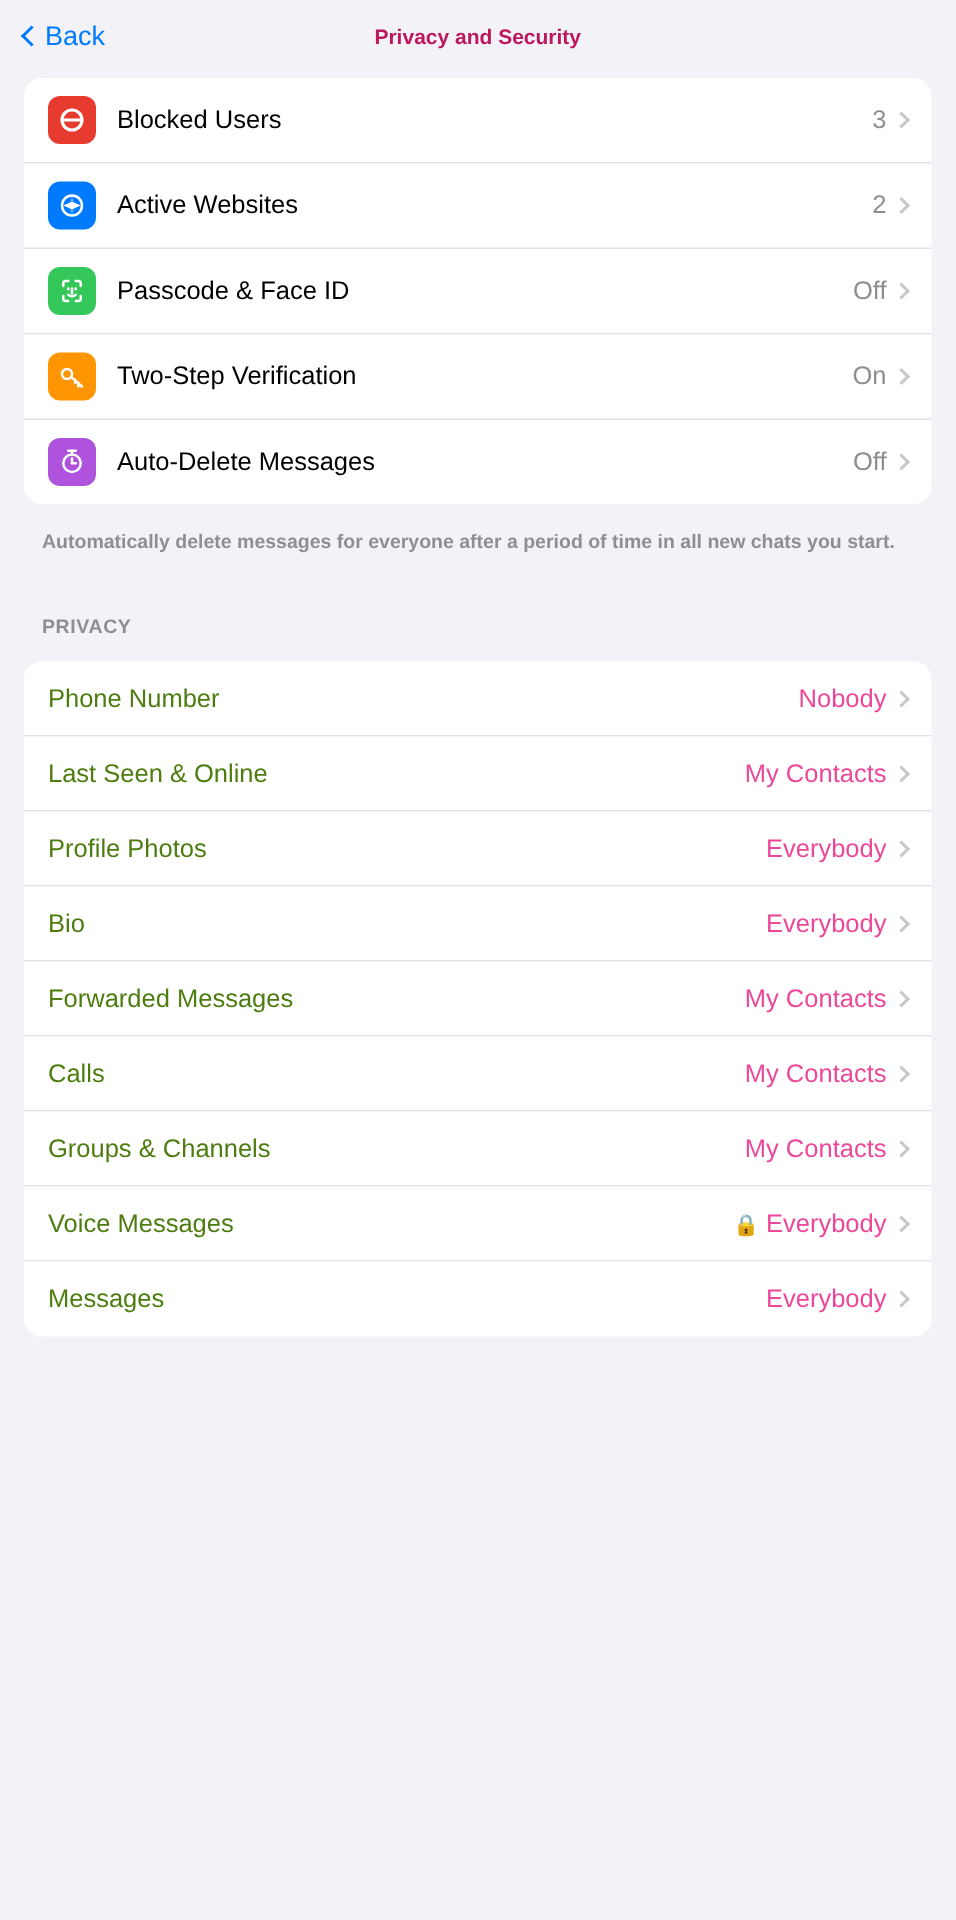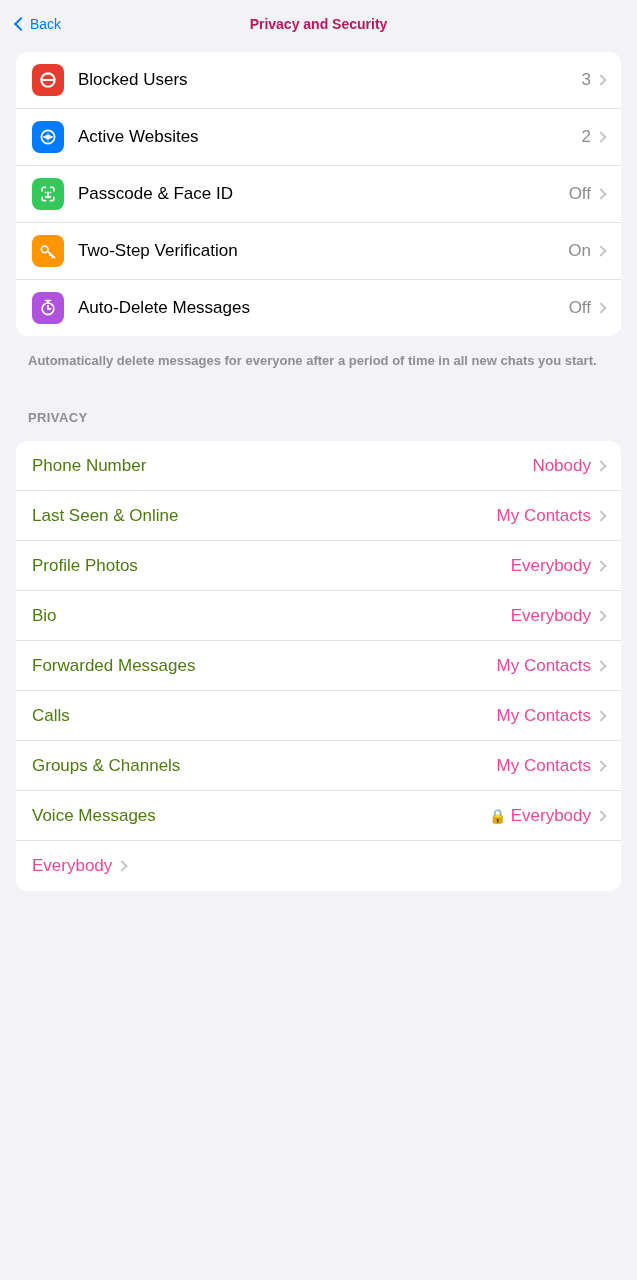--- a/index.html
+++ b/index.html
@@ -22,21 +22,21 @@
       background-color: #f2f2f7;
       position: relative;
     }
 
     .header-back {
       position: absolute;
       left: 16px;
       display: flex;
       align-items: center;
       color: #007aff;
-      font-size: 14px;
+      font-size: 18px;
       cursor: pointer;
       text-decoration: none;
     }
 
     .chevron-left {
       display: inline-block;
       width: 10px;
       height: 10px;
       border-left: 2.5px solid #007aff;
       border-bottom: 2.5px solid #007aff;
@@ -303,18 +303,19 @@
     </div>
     <div class="privacy-row">
       <span class="privacy-label">Voice Messages</span>
       <span style="display: flex; align-items: center;">
         <span class="lock-icon">🔒</span>
         <span class="privacy-value">Everybody</span>
       </span>
       <span class="row-chevron"></span>
     </div>
     <div class="privacy-row">
+      <span class="privacy-label">Messages</span>
       <span style="display: flex; align-items: center;">
         <span class="privacy-value">Everybody</span>
       </span>
       <span class="row-chevron"></span>
     </div>
   </div>
 
 </body></html>

